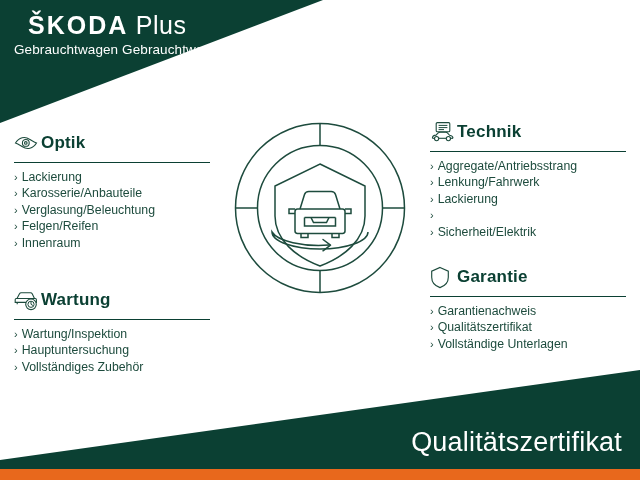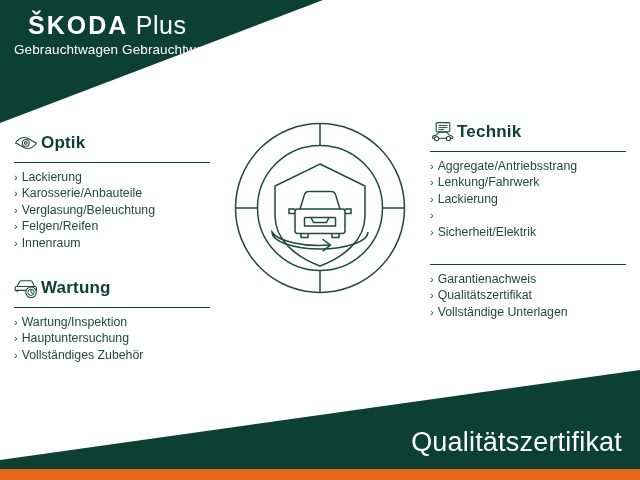--- a/index.html
+++ b/index.html
@@ -187,21 +187,21 @@
           <span class="item-chevron">›</span>
           <span>Felgen/Reifen</span>
         </li>
       <li class="item">
           <span class="item-chevron">›</span>
           <span>Innenraum</span>
         </li>
     </ul>
   </div>
 
-  <div class="section" style="margin-top:24px;text-align:center;">
+  <div class="section" style="margin-top:36px;text-align:center;">
     <div class="section-head">
       <span class="section-icon">
         <svg width="26" height="22" viewBox="0 0 26 22">
           <path d="M3 9.5 L5.5 4.8 C5.9 4.1, 6.4 3.8, 7.2 3.8 L16.5 3.8 C17.3 3.8, 17.8 4.1, 18.2 4.8 L20.5 9.5" fill="none" stroke="#1d4b3d" stroke-width="1.1"></path>
           <path d="M2.2 9.5 L21.3 9.5 C22 9.5, 22.4 10, 22.4 10.7 L22.4 13.4 L1.2 13.4 L1.2 10.7 C1.2 10, 1.6 9.5, 2.2 9.5 Z" fill="none" stroke="#1d4b3d" stroke-width="1.1"></path>
           <path d="M3.2 13.4 L3.2 15.2 M20.4 13.4 L20.4 15.2" stroke="#1d4b3d" stroke-width="1.1" fill="none"></path>
           <circle cx="17" cy="15.3" r="5.3" fill="#ffffff" stroke="#1d4b3d" stroke-width="1.1"></circle>
           <circle cx="17" cy="15.3" r="3.1" fill="none" stroke="#1d4b3d" stroke-width="1"></circle>
           <path d="M17 13.2 L17 15.3 L18.6 16.3" fill="none" stroke="#1d4b3d" stroke-width="1" stroke-linecap="round"></path>
         </svg>
@@ -261,20 +261,28 @@
           <span class="item-chevron">›</span>
         </li>
       <li class="item">
           <span class="item-chevron">›</span>
           <span>Sicherheit/Elektrik</span>
         </li>
     </ul>
   </div>
 
   <div class="section" style="margin-top:24px;">
+    <div class="section-head">
+      <span class="section-icon">
+        <svg width="20" height="23" viewBox="0 0 20 23">
+          <path d="M10 1.4 L18.3 5.2 L18.3 11.2 C18.3 16.3, 14.6 20, 10 21.6 C5.4 20, 1.7 16.3, 1.7 11.2 L1.7 5.2 Z" fill="none" stroke="#1d4b3d" stroke-width="1.15"></path>
+        </svg>
+      </span>
+      <span class="section-title">Garantie</span>
+    </div>
     <div class="section-rule"></div>
     <ul class="item-list">
       <li class="item">
           <span class="item-chevron">›</span>
           <span>Garantienachweis</span>
         </li>
       <li class="item">
           <span class="item-chevron">›</span>
           <span>Qualitätszertifikat</span>
         </li>

